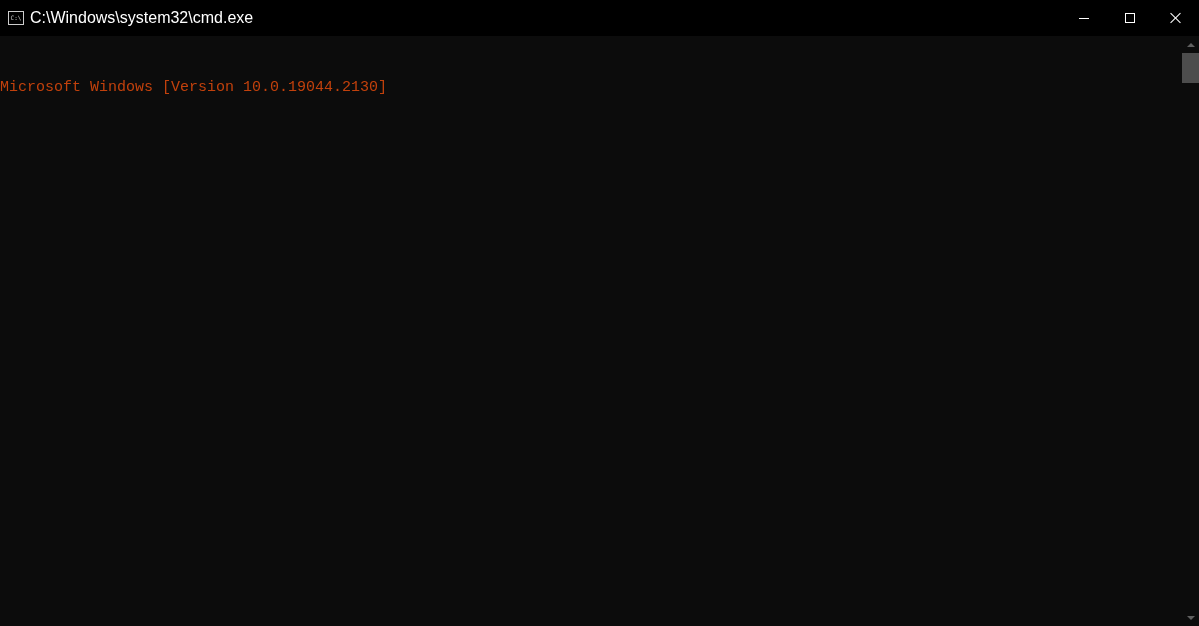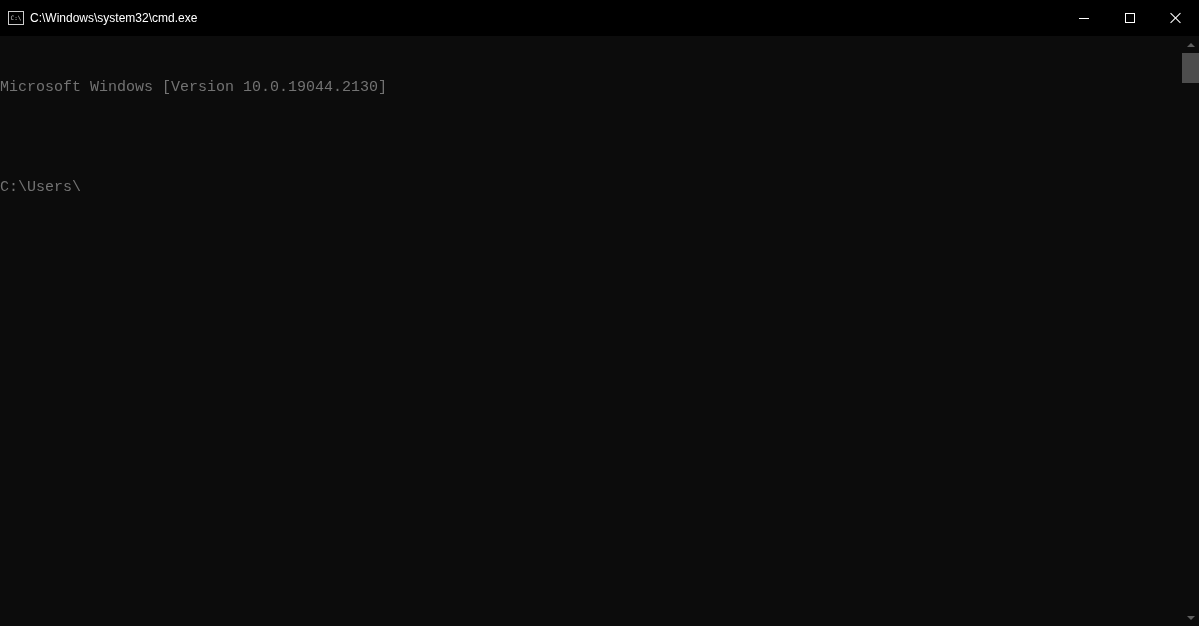--- a/index.html
+++ b/index.html
@@ -39,21 +39,21 @@
     }
     .cmd-icon::before {
       content: "C:\\";
       color: #cccccc;
       font-size: 6px;
       line-height: 1;
       font-family: Consolas, monospace;
     }
     .title-text {
       color: #ffffff;
-      font-size: 12px;
+      font-size: 16px;
       font-family: "Segoe UI", Tahoma, sans-serif;
     }
     .window-controls {
       display: flex;
       height: 100%;
     }
     .win-btn {
       width: 46px;
       height: 100%;
       display: flex;
@@ -93,21 +93,21 @@
     .close-icon::after {
       transform: rotate(-45deg);
     }
     .terminal-area {
       position: relative;
       height: calc(100% - 36px);
       background: #0c0c0c;
     }
     .terminal-content {
       padding: 2px 0 0 0;
-      color: #737373;
+      color: #c2410c;
       font-size: 15px;
       line-height: 20px;
       font-family: Consolas, "Courier New", monospace;
       white-space: pre;
     }
     .terminal-line {
       display: block;
     }
     .scrollbar {
       position: absolute;
@@ -177,20 +177,19 @@
     <div class="win-btn close">
       <span class="close-icon"></span>
     </div>
   </div>
 </div>
 
 <div class="terminal-area">
   <div class="terminal-content">
     <span class="terminal-line">Microsoft Windows [Version 10.0.19044.2130]</span>
     <span class="terminal-line"></span>
-    <span class="terminal-line">C:\Users\</span>
   </div>
   <div class="scrollbar">
     <div class="scroll-arrow scroll-arrow-up"></div>
     <div class="scroll-thumb"></div>
     <div class="scroll-arrow scroll-arrow-down"></div>
   </div>
 </div>
 
 </body></html>

